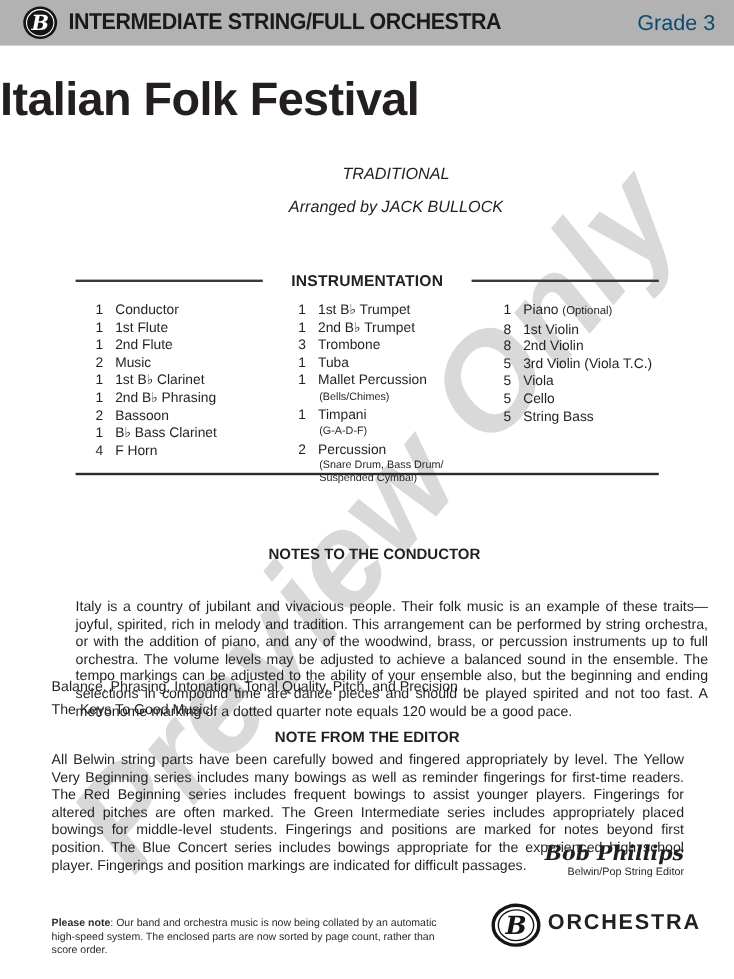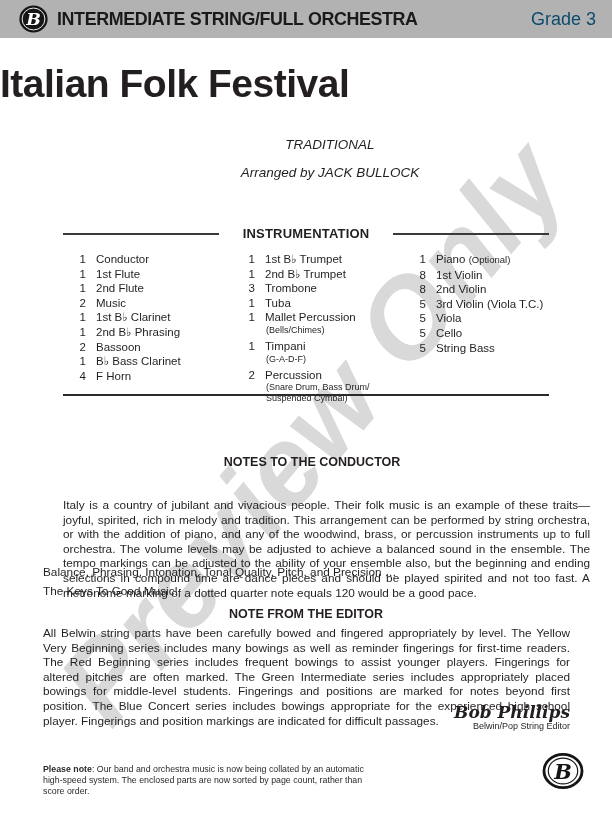--- a/index.html
+++ b/index.html
@@ -230,15 +230,16 @@
   </div>
 
   <div class="z1 footer-note"><b>Please note</b><span>: Our band and orchestra music is now being collated by an automatic high-speed system. The enclosed parts are now sorted by page count, rather than score order.</span></div>
 
   <div class="z1 footer-logo">
     <svg width="42" height="38" viewBox="0 0 44 40">
       <ellipse cx="22" cy="20" rx="20" ry="17.5" fill="#ffffff" stroke="#151515" stroke-width="3"></ellipse>
       <ellipse cx="22" cy="20" rx="15.5" ry="13.5" fill="none" stroke="#151515" stroke-width="1.2"></ellipse>
       <text x="22" y="28" text-anchor="middle" font-family="DejaVu Serif, serif" font-style="italic" font-weight="bold" font-size="22" fill="#151515">B</text>
     </svg>
+    <span class="logo-orch">ORCHESTRA</span>
   </div>
 
 </div>
 
 </body></html>

